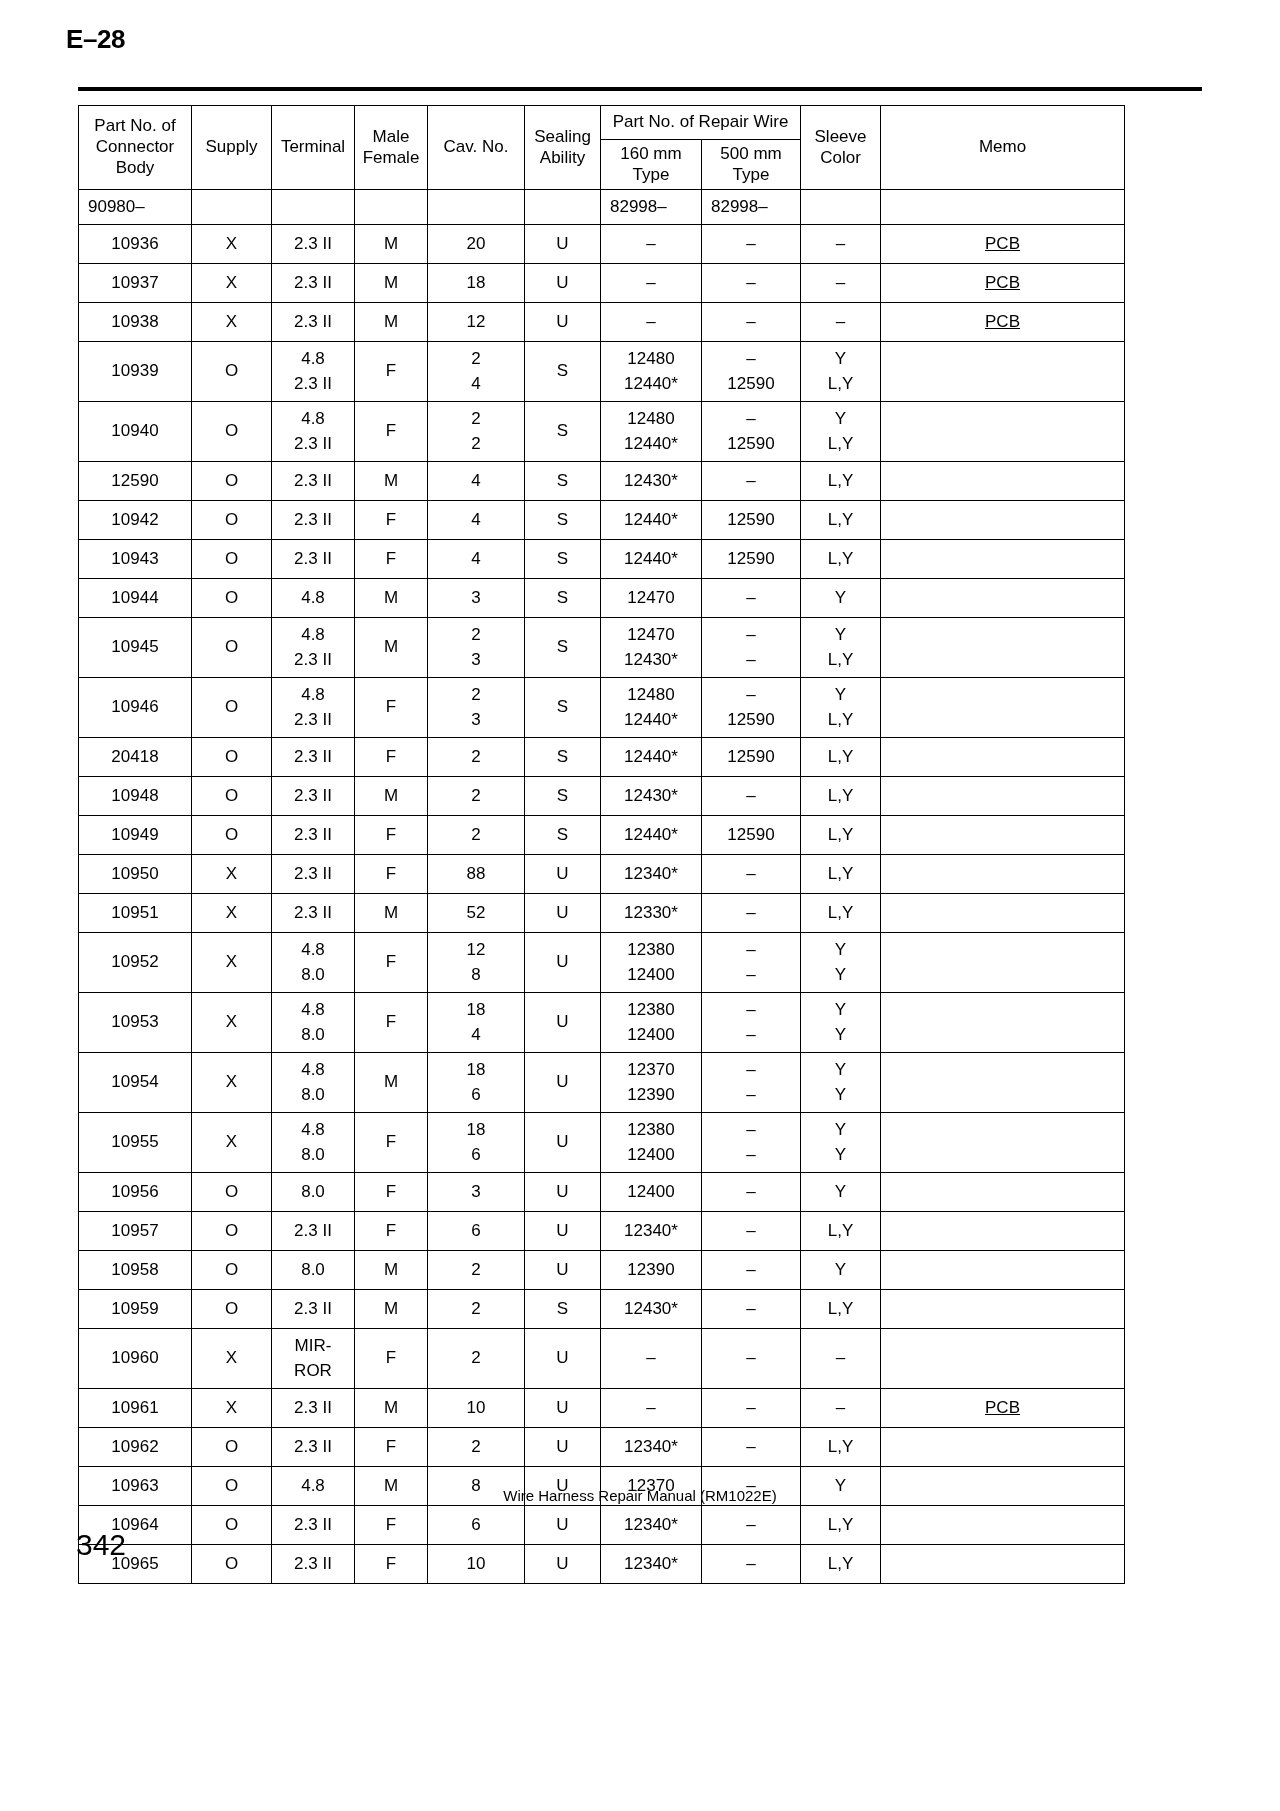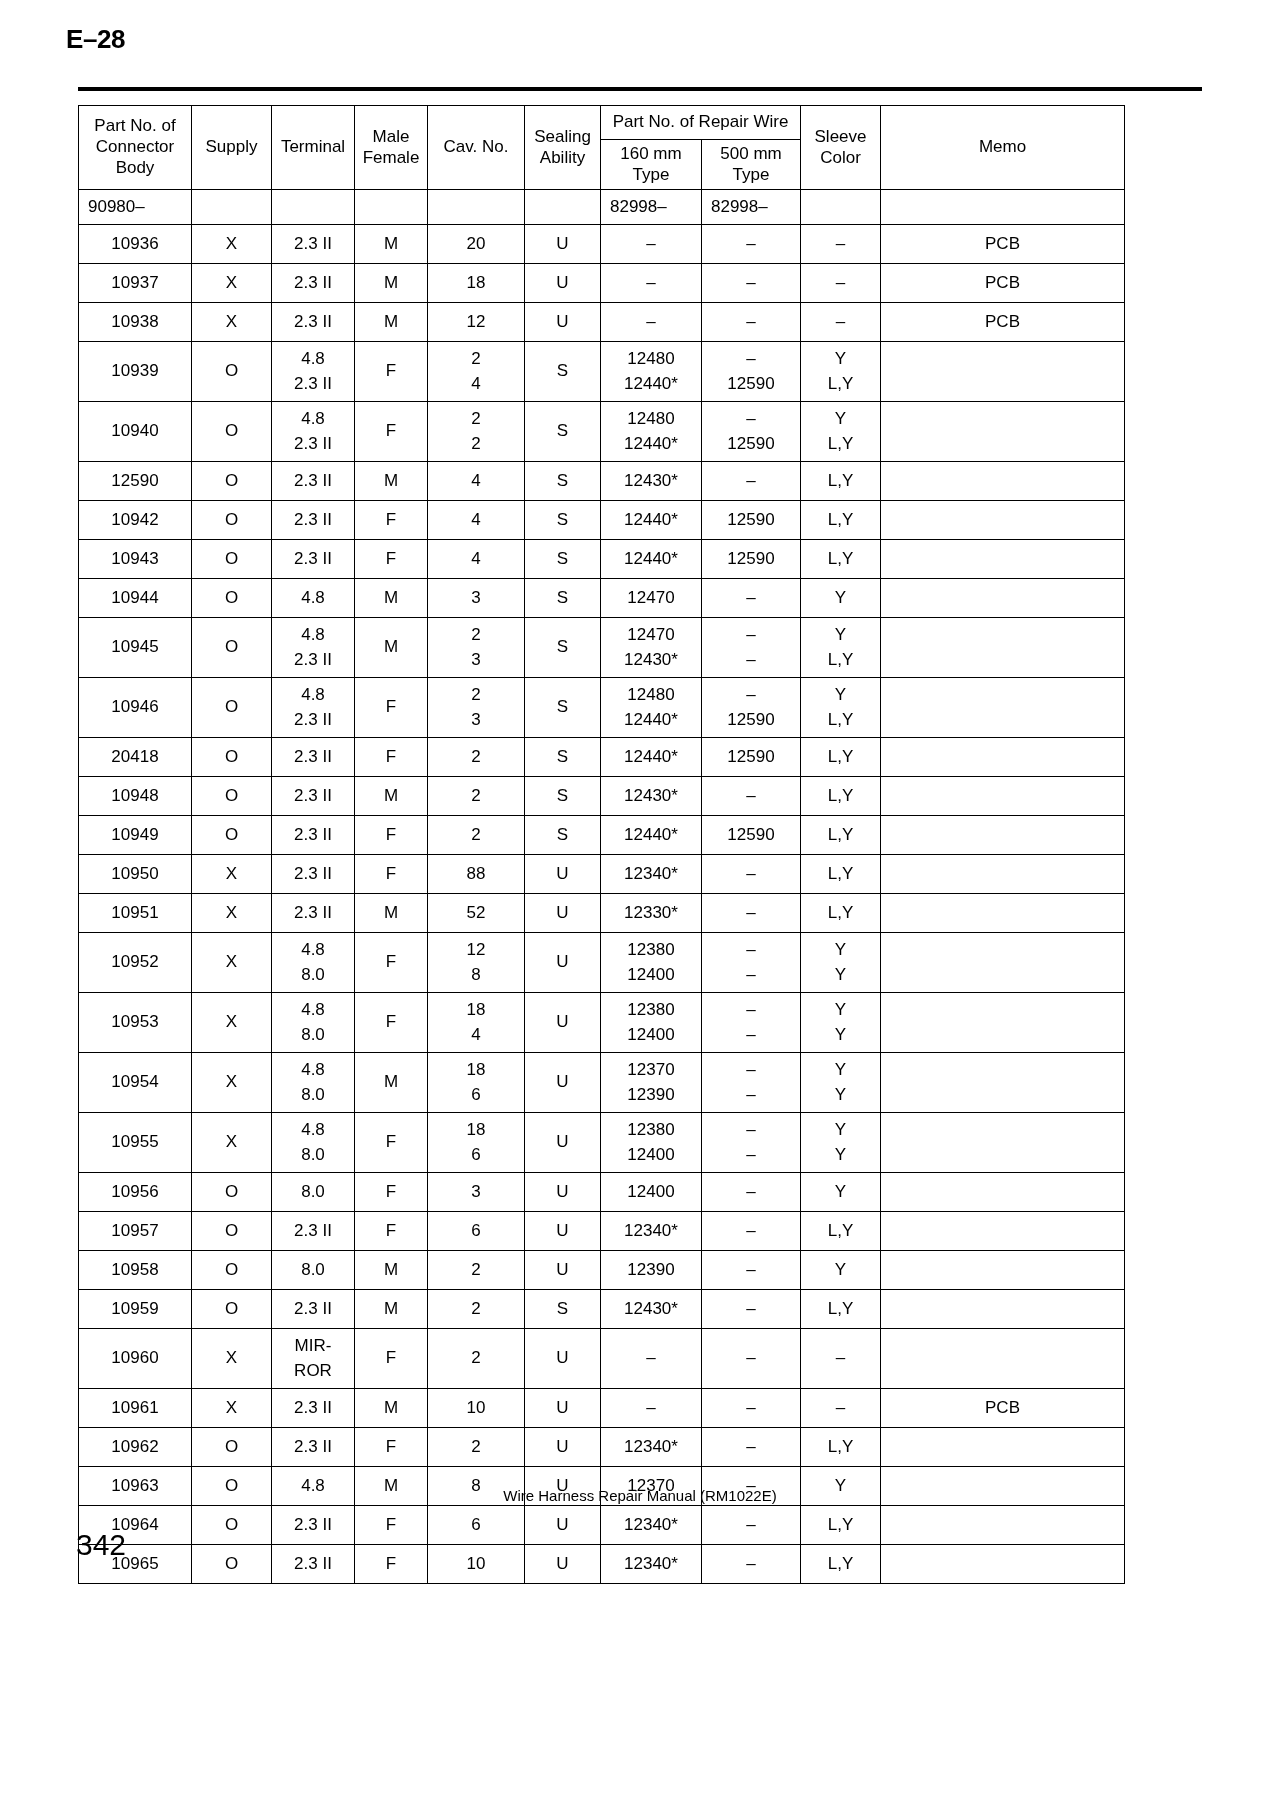--- a/index.html
+++ b/index.html
@@ -119,20 +119,21 @@
   .stack {
     display: flex;
     flex-direction: column;
     justify-content: center;
     height: 100%;
   }
   .stack span { display: block; line-height: 1.45; }
   .memo-cell {
     text-align: left;
     padding-left: 12px;
+    text-decoration: underline;
   }
   .mirror {
     line-height: 1.15;
   }
   .footer-note {
     position: absolute;
     left: 0;
     right: 0;
     top: 1487px;
     text-align: center;

